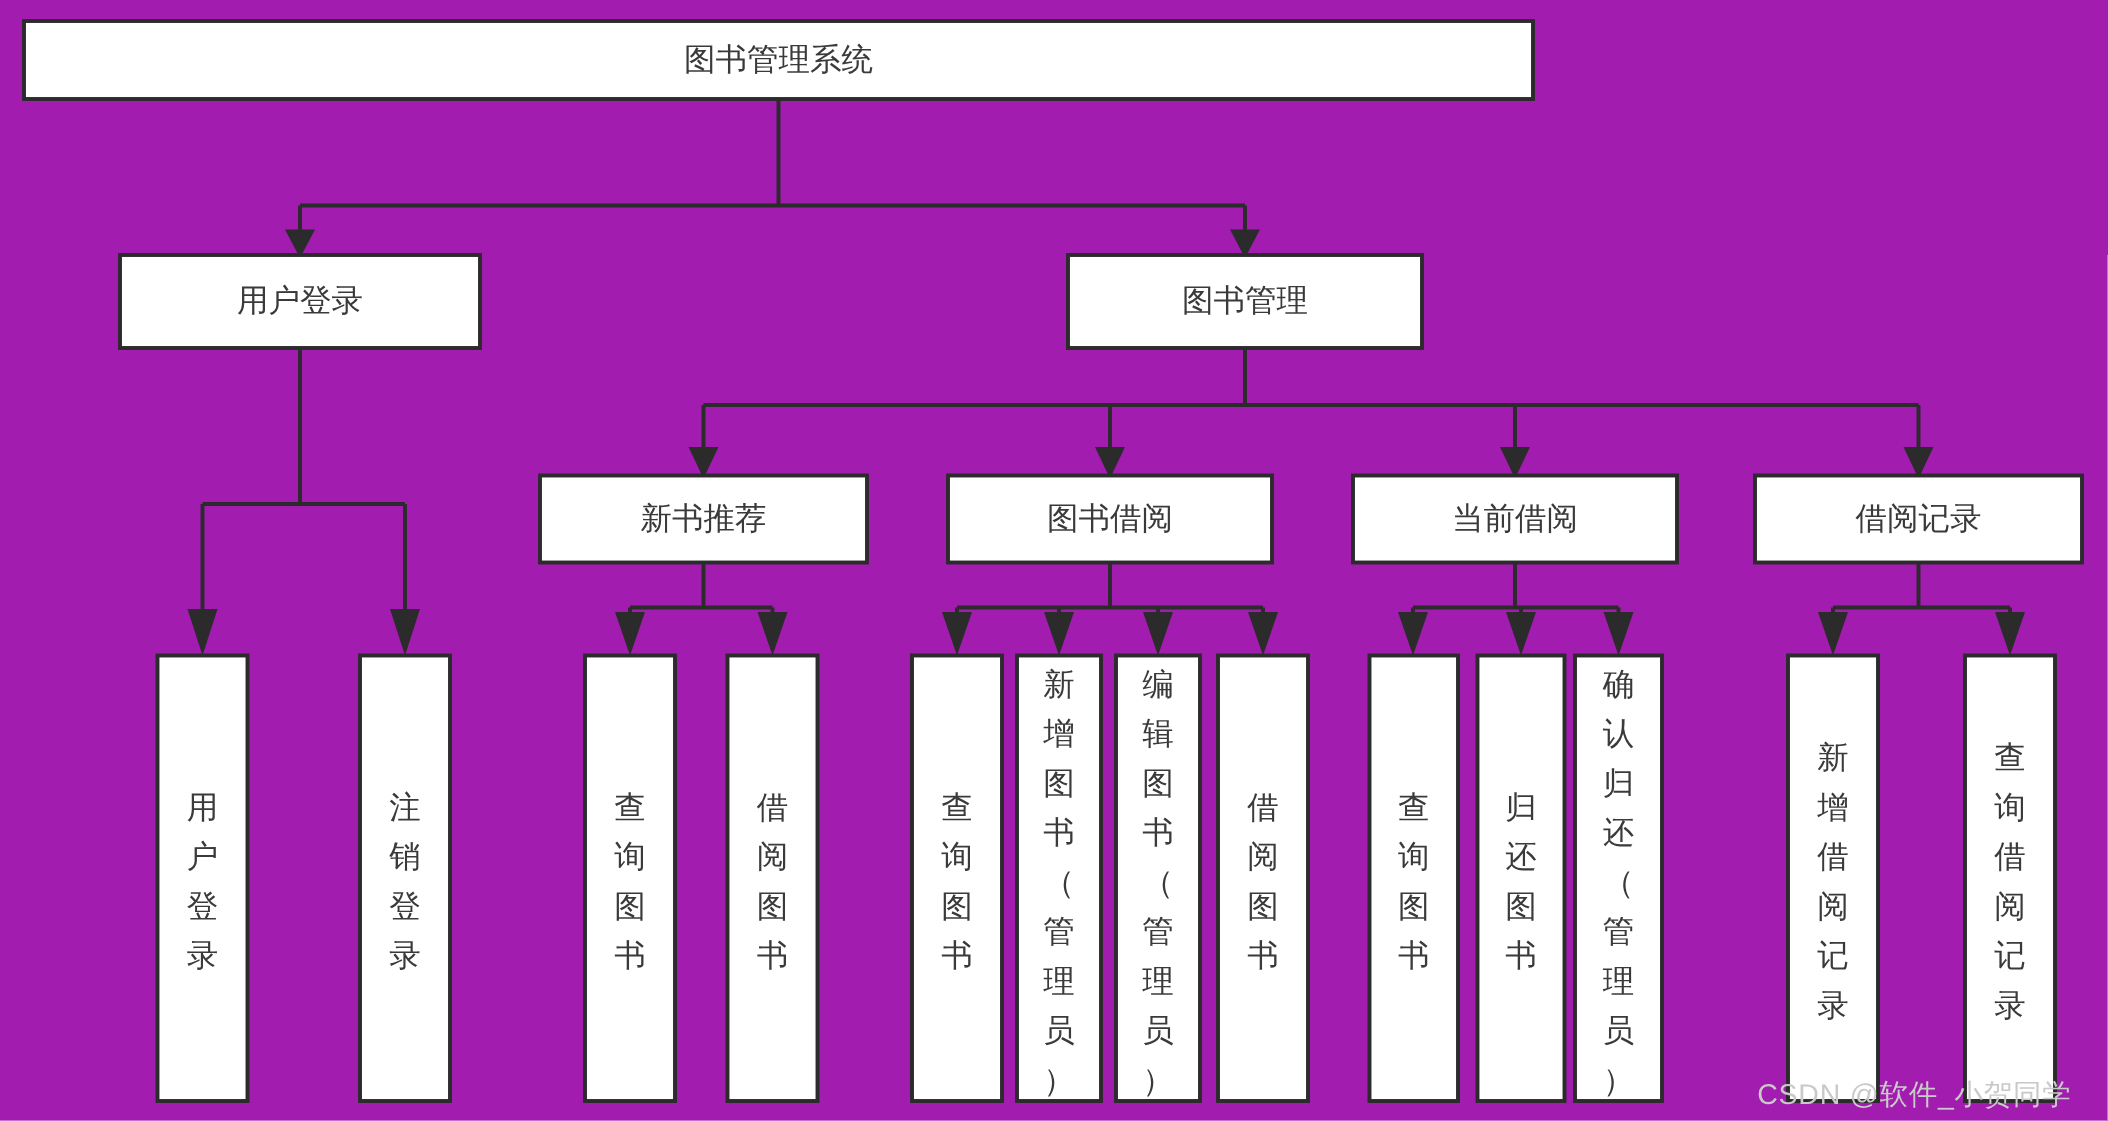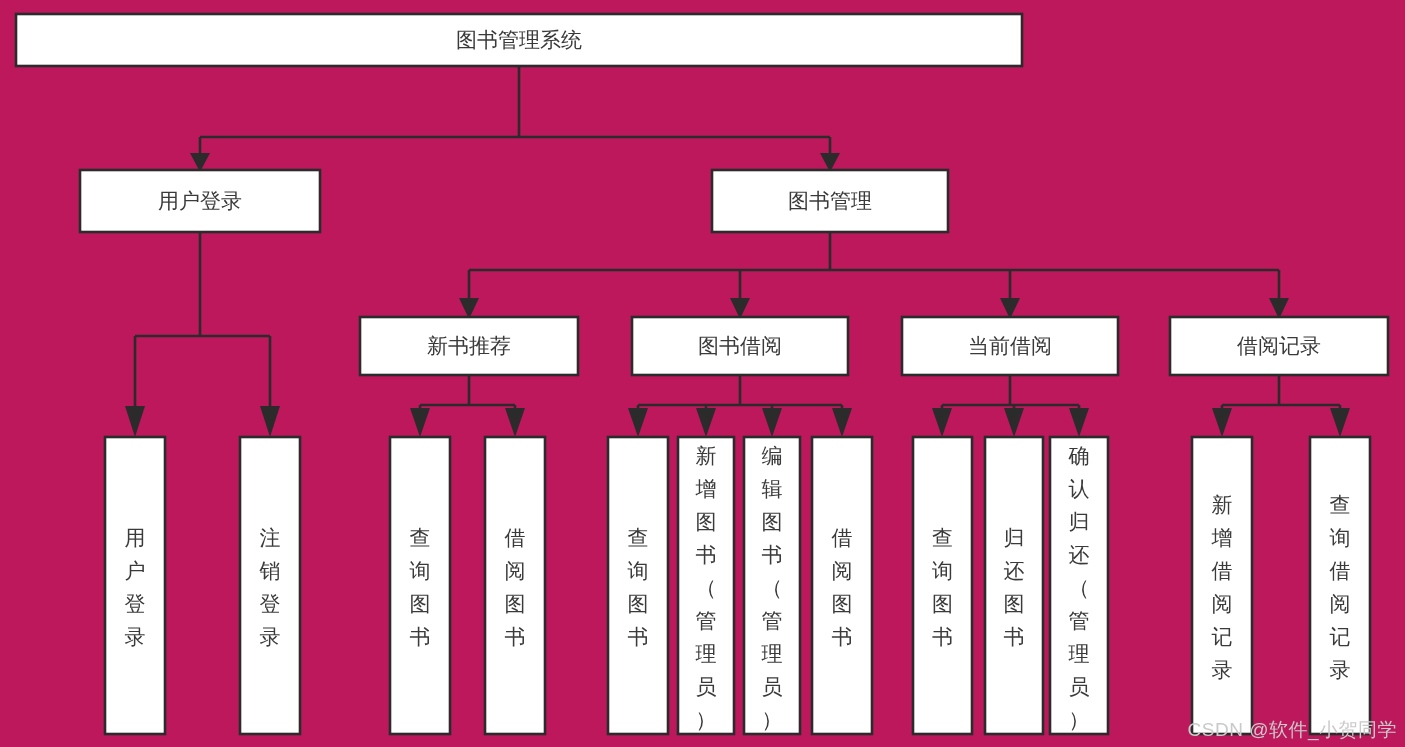--- a/index.html
+++ b/index.html
@@ -10,21 +10,21 @@
   body {
     width: 1405px;
     height: 747px;
     font-family: "Liberation Sans", "DejaVu Sans", sans-serif;
     overflow: hidden;
   }
   #diagram-root {
     position: relative;
     width: 1405px;
     height: 747px;
-    background: #be185d;
+    background: #a21caf;
   }
   svg#tree-svg {
     position: absolute;
     left: 0;
     top: 0;
     width: 1405px;
     height: 747px;
     display: block;
   }
   .node-rect {
@@ -50,21 +50,21 @@
     dominant-baseline: middle;
   }
   .node-label-vertical {
     fill: #3a3a3a;
     font-family: "Liberation Sans", "DejaVu Sans", sans-serif;
     font-size: 21px;
     text-anchor: middle;
   }
   .watermark {
     position: absolute;
-    right: 8px;
+    right: 24px;
     bottom: 4px;
     font-family: "Liberation Sans", "DejaVu Sans", sans-serif;
     font-size: 19px;
     color: #c9c9c9;
     letter-spacing: 0.5px;
     white-space: nowrap;
     user-select: none;
     text-align: center;
   }
 </style>

